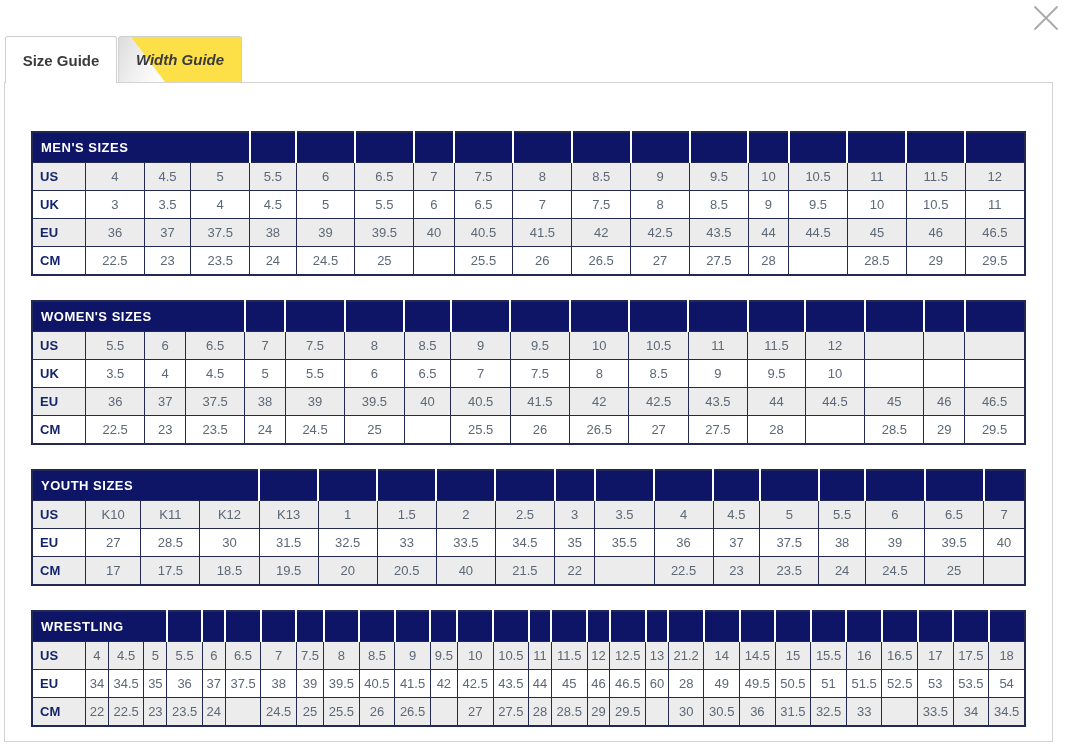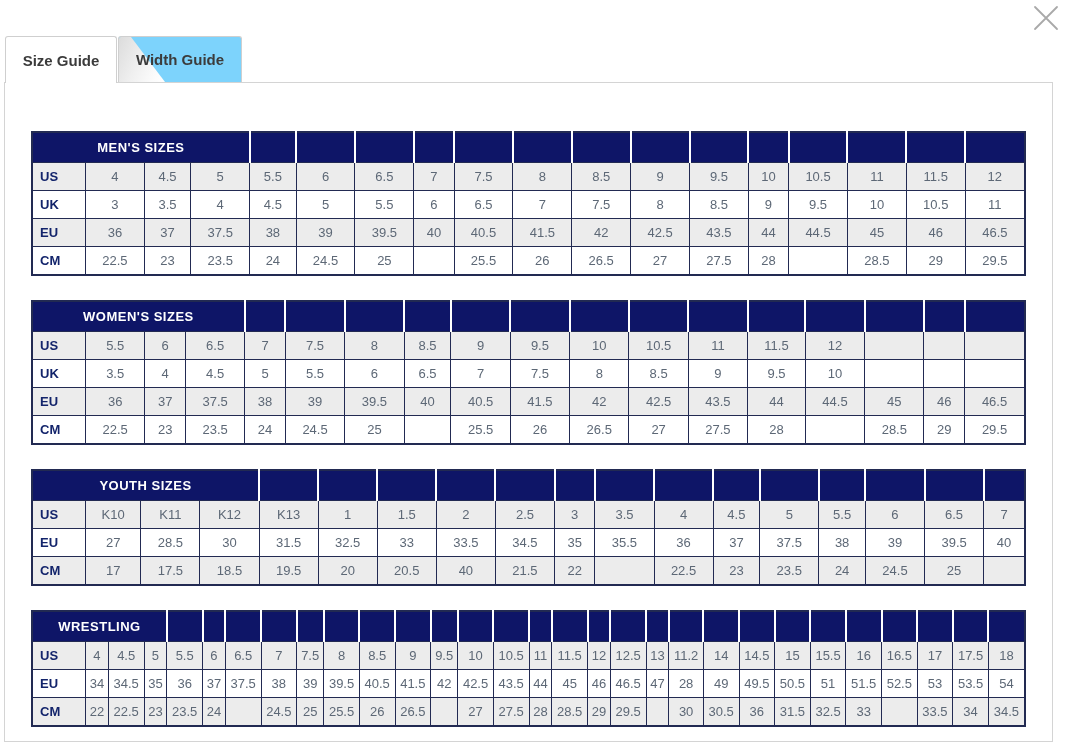--- a/index.html
+++ b/index.html
@@ -17,21 +17,22 @@
   .tab{
     display:flex;align-items:center;justify-content:center;
     border:1px solid var(--tab-border,#cfcfcf);border-bottom:none;
     border-radius:3px 3px 0 0;background:#fff;
     font-size:15px;font-weight:bold;color:var(--tab-text,#3b3b3b);
     box-sizing:border-box;cursor:pointer;
   }
   .tab.active{width:112px;height:47px;z-index:4;}
   .tab.inactive{
     width:124px;height:46px;margin-left:1px;position:relative;overflow:hidden;
-    background:#7dd3fc;
+    background:#fde047;
+    font-style:italic;
   }
   .tab.inactive .shade{
     position:absolute;left:0;top:0;bottom:0;width:46px;pointer-events:none;
     background:linear-gradient(115deg,#dcdcdc 0%,#efefef 45%,#fbfbfb 80%,#fff 100%);
     -webkit-clip-path:polygon(0 0,12px 0,46px 100%,0 100%);
     clip-path:polygon(0 0,12px 0,46px 100%,0 100%);
   }
   .tab .tab-label{position:relative;z-index:1;}
   
   .panel{
@@ -47,21 +48,21 @@
   }
   .size-table thead th{
     background:var(--header-navy,#0e1567);
     height:27px;
     border:1px solid var(--header-navy,#0e1567);
     border-left:2px solid #fff;
     border-bottom:1px solid var(--table-border,#222a52);
   }
   .size-table thead th:first-child{border-left:1px solid var(--header-navy,#0e1567);}
   .size-table thead th.title{
-    text-align:center;padding:0 8px;color:#fff;font-size:13px;font-weight:bold;
+    text-align:left;padding:0 8px;color:#fff;font-size:13px;font-weight:bold;
     letter-spacing:.5px;white-space:nowrap;
   }
   .size-table tbody td{
     border:1px solid var(--table-border,#222a52);
     height:27px;text-align:center;
     color:var(--value-text,#5d6876);font-size:13px;padding:0 4px;
     background:#fff;white-space:nowrap;
   }
   .size-table.compact tbody td{padding:0 2px;}
   .size-table tbody tr:nth-child(odd) td{background:var(--row-stripe,#ececec);}
@@ -427,21 +428,21 @@
             <td>8.5</td>
             <td>9</td>
             <td>9.5</td>
             <td>10</td>
             <td>10.5</td>
             <td>11</td>
             <td>11.5</td>
             <td>12</td>
             <td>12.5</td>
             <td>13</td>
-            <td>11.2</td>
+            <td>21.2</td>
             <td>14</td>
             <td>14.5</td>
             <td>15</td>
             <td>15.5</td>
             <td>16</td>
             <td>16.5</td>
             <td>17</td>
             <td>17.5</td>
             <td>18</td>
           </tr>
@@ -458,21 +459,21 @@
             <td>39.5</td>
             <td>40.5</td>
             <td>41.5</td>
             <td>42</td>
             <td>42.5</td>
             <td>43.5</td>
             <td>44</td>
             <td>45</td>
             <td>46</td>
             <td>46.5</td>
-            <td>47</td>
+            <td>60</td>
             <td>28</td>
             <td>49</td>
             <td>49.5</td>
             <td>50.5</td>
             <td>51</td>
             <td>51.5</td>
             <td>52.5</td>
             <td>53</td>
             <td>53.5</td>
             <td>54</td>

